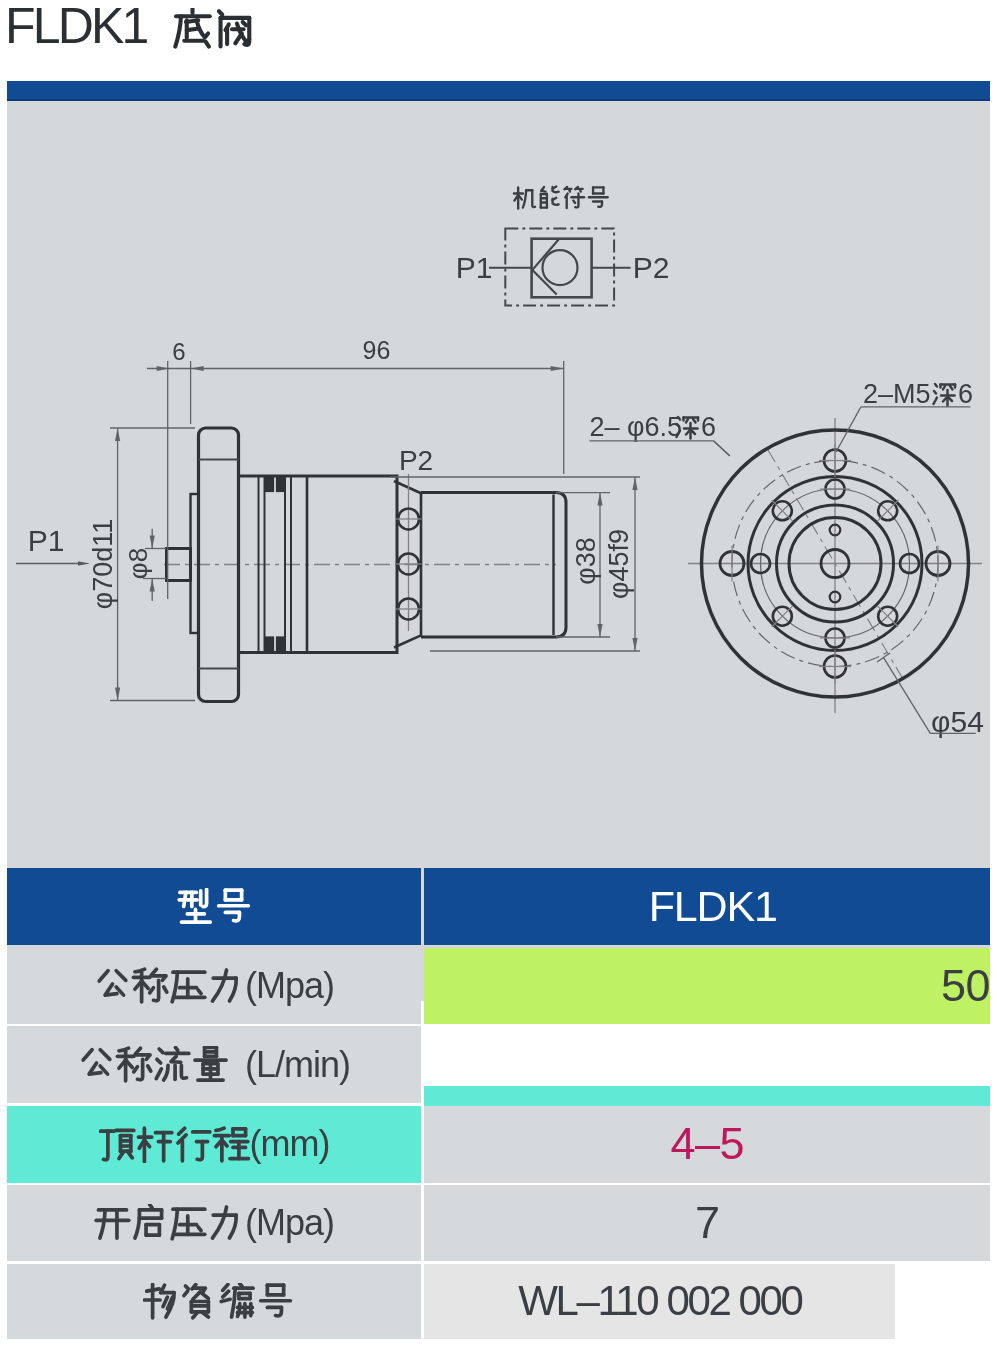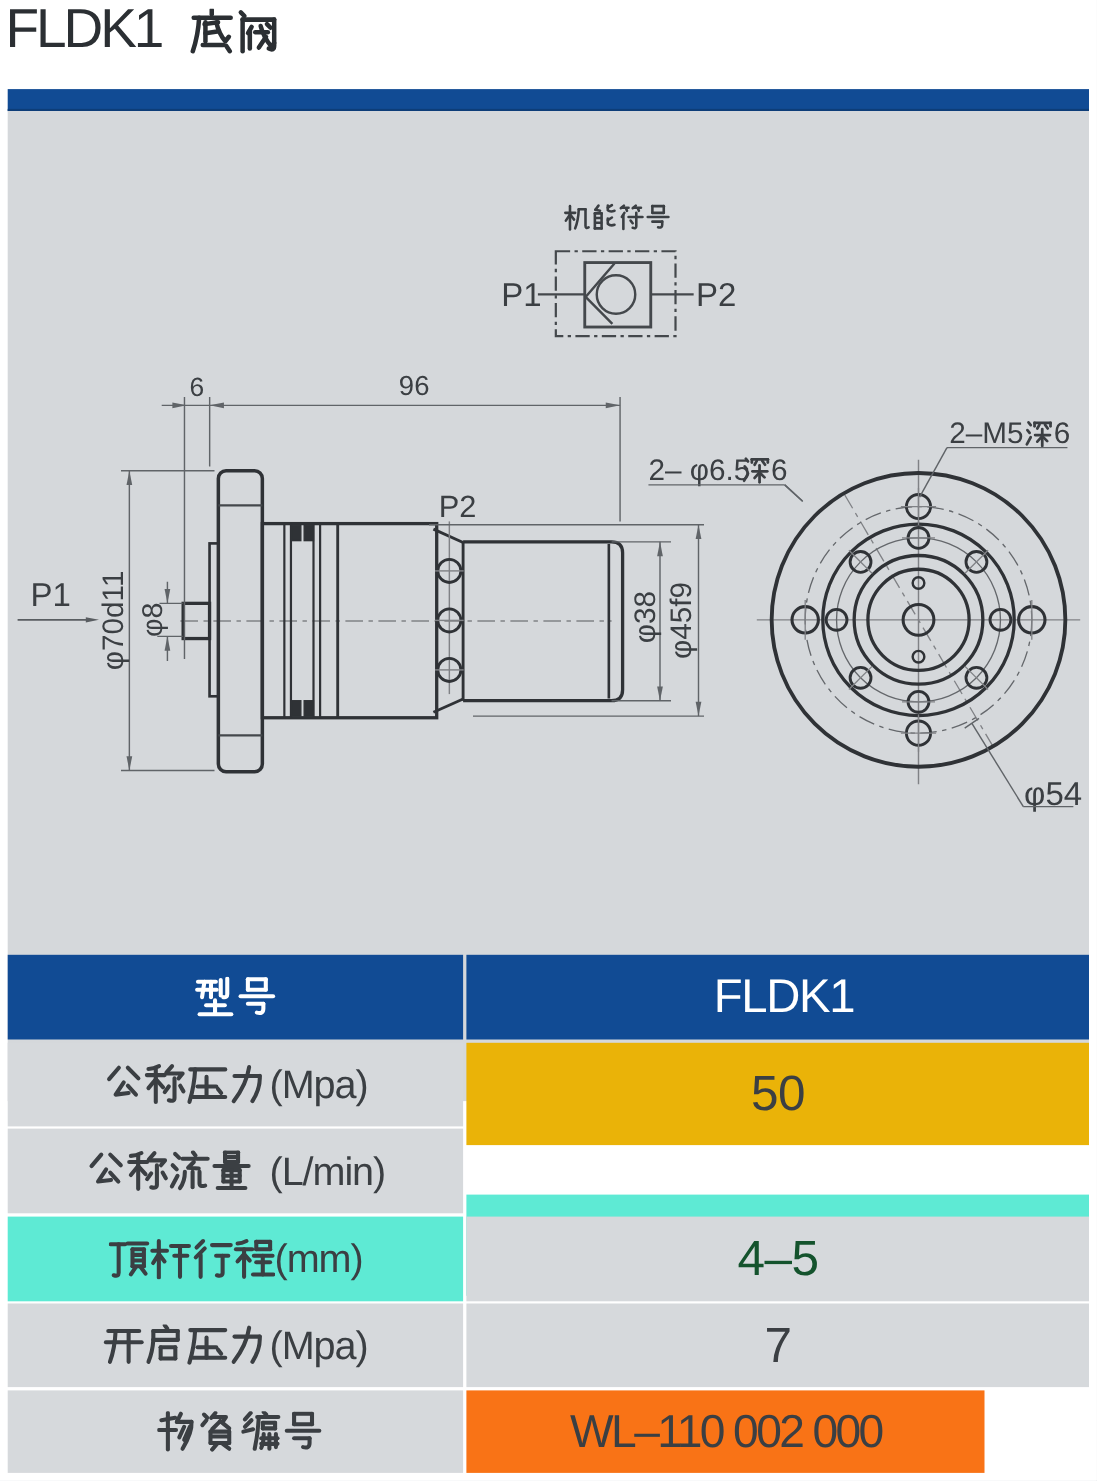--- a/index.html
+++ b/index.html
@@ -427,21 +427,21 @@
     <span style="display:inline-flex;align-items:center;gap:0px;margin-left:0px">
       <svg width="151" height="37" viewBox="0 0 408.108 100" style="display:block" fill="none" stroke="#3b3f43" stroke-width="10" stroke-linecap="round" stroke-linejoin="round">
         <use href="#c-gong" x="0" y="0"></use>
         <use href="#c-cheng1" x="102.703" y="0"></use>
         <use href="#c-ya" x="205.405" y="0"></use>
         <use href="#c-li4" x="308.108" y="0"></use>
       </svg>
       <span style="font-size:36px;color:#3b3f43;letter-spacing:-1px;font-family:'Liberation Sans',sans-serif">(Mpa)</span>
     </span>
   </div>
-<div style="position:absolute;left:424.4px;top:947.5px;width:565.6px;height:93px;background:#eab308;display:flex;align-items:center;justify-content:center">
+<div style="position:absolute;left:424.4px;top:947.5px;width:565.6px;height:76px;background:#bef264;display:flex;align-items:center;justify-content:flex-end">
     <span style="font-size:45px;color:#3b3f43;letter-spacing:-0.5px;font-family:'Liberation Sans',sans-serif">50</span>
   </div>
 <div style="position:absolute;left:7px;top:1026px;width:414.2px;height:77px;background:#d6d9dc;display:flex;align-items:center;justify-content:center">
     <span style="display:inline-flex;align-items:center;gap:16px;margin-left:0px">
       <svg width="151" height="37" viewBox="0 0 408.108 100" style="display:block" fill="none" stroke="#3b3f43" stroke-width="10" stroke-linecap="round" stroke-linejoin="round">
         <use href="#c-gong" x="0" y="0"></use>
         <use href="#c-cheng1" x="102.703" y="0"></use>
         <use href="#c-liu" x="205.405" y="0"></use>
         <use href="#c-liang" x="308.108" y="0"></use>
       </svg>
@@ -456,21 +456,21 @@
       <svg width="151" height="37" viewBox="0 0 408.108 100" style="display:block" fill="none" stroke="#3b3f43" stroke-width="10" stroke-linecap="round" stroke-linejoin="round">
         <use href="#c-ding3" x="0" y="0"></use>
         <use href="#c-gan" x="102.703" y="0"></use>
         <use href="#c-xing2" x="205.405" y="0"></use>
         <use href="#c-cheng2" x="308.108" y="0"></use>
       </svg>
       <span style="font-size:36px;color:#3b3f43;letter-spacing:-1px;font-family:'Liberation Sans',sans-serif">(mm)</span>
     </span>
   </div>
 <div style="position:absolute;left:424.4px;top:1105.5px;width:565.6px;height:77px;background:#d6d9dc;display:flex;align-items:center;justify-content:center">
-    <span style="font-size:45px;color:#14532d;letter-spacing:-0.5px;font-family:'Liberation Sans',sans-serif">4–5</span>
+    <span style="font-size:45px;color:#be185d;letter-spacing:-0.5px;font-family:'Liberation Sans',sans-serif">4–5</span>
   </div>
 <div style="position:absolute;left:7px;top:1185px;width:414.2px;height:75.5px;background:#d6d9dc;display:flex;align-items:center;justify-content:center">
     <span style="display:inline-flex;align-items:center;gap:0px;margin-left:0px">
       <svg width="151" height="37" viewBox="0 0 408.108 100" style="display:block" fill="none" stroke="#3b3f43" stroke-width="10" stroke-linecap="round" stroke-linejoin="round">
         <use href="#c-kai" x="0" y="0"></use>
         <use href="#c-qi" x="102.703" y="0"></use>
         <use href="#c-ya" x="205.405" y="0"></use>
         <use href="#c-li4" x="308.108" y="0"></use>
       </svg>
       <span style="font-size:36px;color:#3b3f43;letter-spacing:-1px;font-family:'Liberation Sans',sans-serif">(Mpa)</span>
@@ -482,14 +482,14 @@
 <div style="position:absolute;left:7px;top:1263.8px;width:414.2px;height:75px;background:#d6d9dc;display:flex;align-items:center;justify-content:center">
     <span style="display:inline-flex;align-items:center;gap:0px;margin-left:9px">
       <svg width="151" height="37" viewBox="0 0 408.108 100" style="display:block" fill="none" stroke="#3b3f43" stroke-width="10" stroke-linecap="round" stroke-linejoin="round">
         <use href="#c-wu4" x="0" y="0"></use>
         <use href="#c-zi" x="102.703" y="0"></use>
         <use href="#c-bian" x="205.405" y="0"></use>
         <use href="#c-hao" x="308.108" y="0"></use>
       </svg>
     </span>
   </div>
-<div style="position:absolute;left:424.4px;top:1263.8px;width:471px;height:75px;background:#f97316;display:flex;align-items:center;justify-content:center">
+<div style="position:absolute;left:424.4px;top:1263.8px;width:471px;height:75px;background:#e5e5e5;display:flex;align-items:center;justify-content:center">
     <span style="font-size:42px;color:#3b3f43;letter-spacing:-2.4px;font-family:'Liberation Sans',sans-serif">WL–110 002 000</span>
   </div>
 </body></html>

